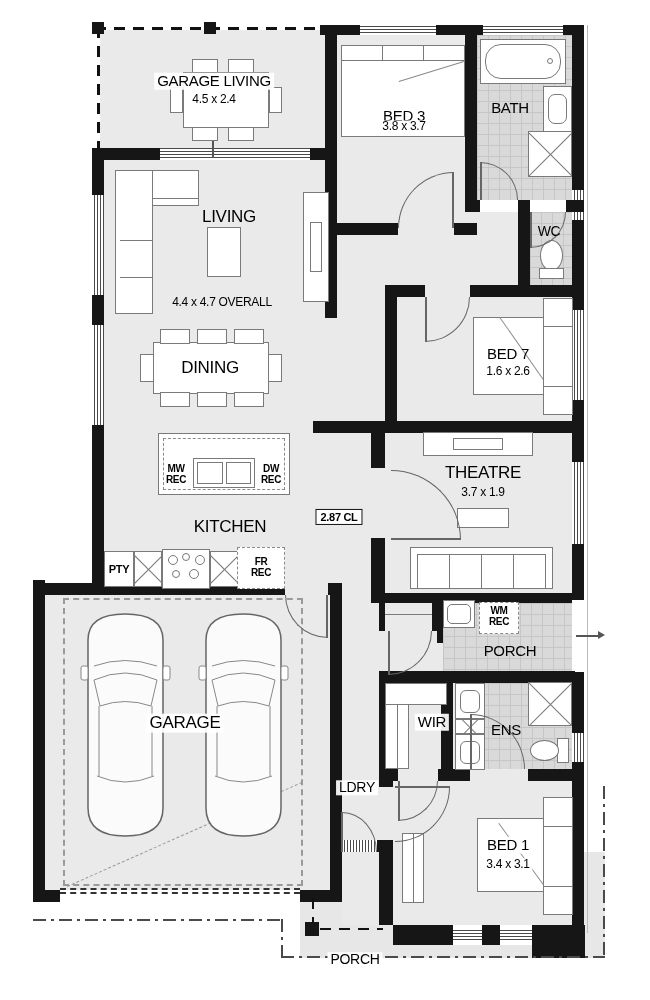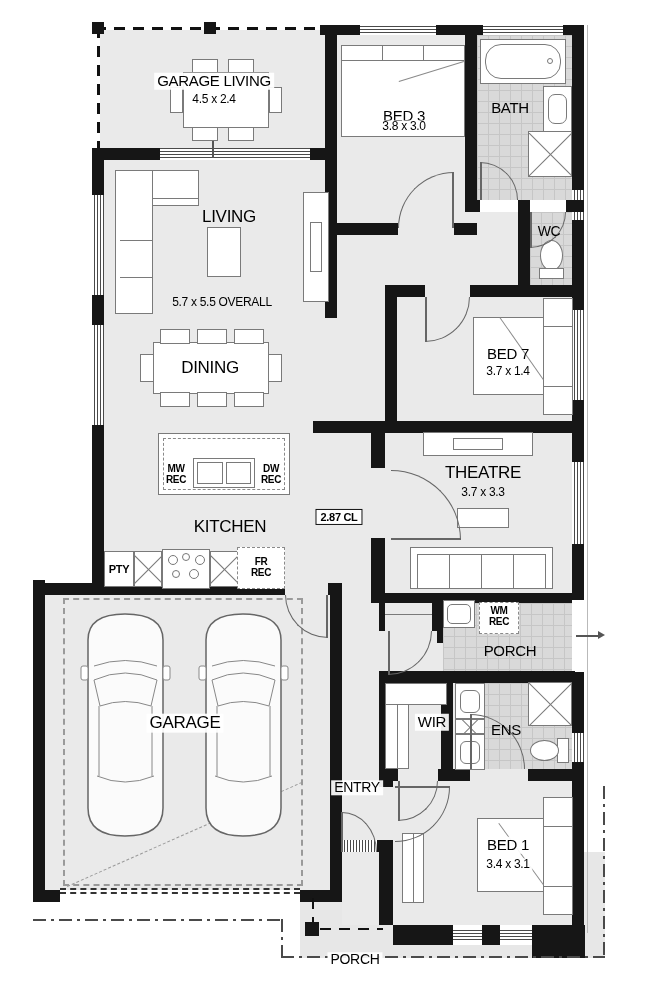--- a/index.html
+++ b/index.html
@@ -300,35 +300,35 @@
   <div class="arc br" style="left:395px;top:787px;width:55px;height:55px"></div>
   <div class="leaf" style="left:395px;top:786px;width:55px;height:2px"></div>
 
   <div class="arc tr" style="left:342px;top:812px;width:35px;height:40px"></div>
   <div class="leaf" style="left:341px;top:812px;width:2px;height:40px"></div>
 
   <div class="lbl s15 plate" style="left:214px;top:81px">GARAGE LIVING</div>
   <div class="lbl s12 plate" style="left:214px;top:100px">4.5 x 2.4</div>
 
   <div class="lbl s15 plate" style="left:404px;top:116px">BED 3</div>
-  <div class="lbl s12 plate" style="left:404px;top:127px">3.8 x 3.0</div>
+  <div class="lbl s12 plate" style="left:404px;top:127px">3.8 x 3.7</div>
 
   <div class="lbl s15" style="left:510px;top:108px">BATH</div>
   <div class="lbl s14" style="left:549px;top:232px">WC</div>
 
   <div class="lbl s17" style="left:229px;top:217px">LIVING</div>
-  <div class="lbl s12" style="left:222px;top:303px">5.7 x 5.5 OVERALL</div>
+  <div class="lbl s12" style="left:222px;top:303px">4.4 x 4.7 OVERALL</div>
 
   <div class="lbl s17 plate" style="left:210px;top:368px">DINING</div>
 
   <div class="lbl s15" style="left:508px;top:354px">BED 7</div>
-  <div class="lbl s12" style="left:508px;top:372px">3.7 x 1.4</div>
+  <div class="lbl s12" style="left:508px;top:372px">1.6 x 2.6</div>
 
   <div class="lbl s17" style="left:483px;top:473px">THEATRE</div>
-  <div class="lbl s12" style="left:483px;top:493px">3.7 x 3.3</div>
+  <div class="lbl s12" style="left:483px;top:493px">3.7 x 1.9</div>
 
   <div class="lbl s17" style="left:230px;top:527px">KITCHEN</div>
   <div class="lbl s10 b pre" style="left:176px;top:474px">MW
 REC</div>
   <div class="lbl s10 b pre" style="left:271px;top:474px">DW
 REC</div>
   <div class="lbl s10 b pre" style="left:261px;top:567px">FR
 REC</div>
   <div class="lbl s11 b" style="left:119px;top:569px">PTY</div>
 
@@ -336,20 +336,20 @@
 
   <div class="lbl s17 plate" style="left:185px;top:723px">GARAGE</div>
 
   <div class="lbl s10 b pre plate" style="left:499px;top:616px">WM
 REC</div>
   <div class="lbl s15" style="left:510px;top:651px">PORCH</div>
 
   <div class="lbl s15 plate" style="left:432px;top:722px">WIR</div>
   <div class="lbl s15" style="left:506px;top:730px">ENS</div>
 
-  <div class="lbl s14 plate" style="left:357px;top:788px">ENTRY</div>
+  <div class="lbl s14 plate" style="left:357px;top:788px">LDRY</div>
 
   <div class="lbl s15 plate" style="left:508px;top:845px">BED 1</div>
   <div class="lbl s12 plate" style="left:508px;top:865px">3.4 x 3.1</div>
 
   <div class="lbl s14 plate" style="left:355px;top:960px">PORCH</div>
 
 </div>
 
 </body></html>

